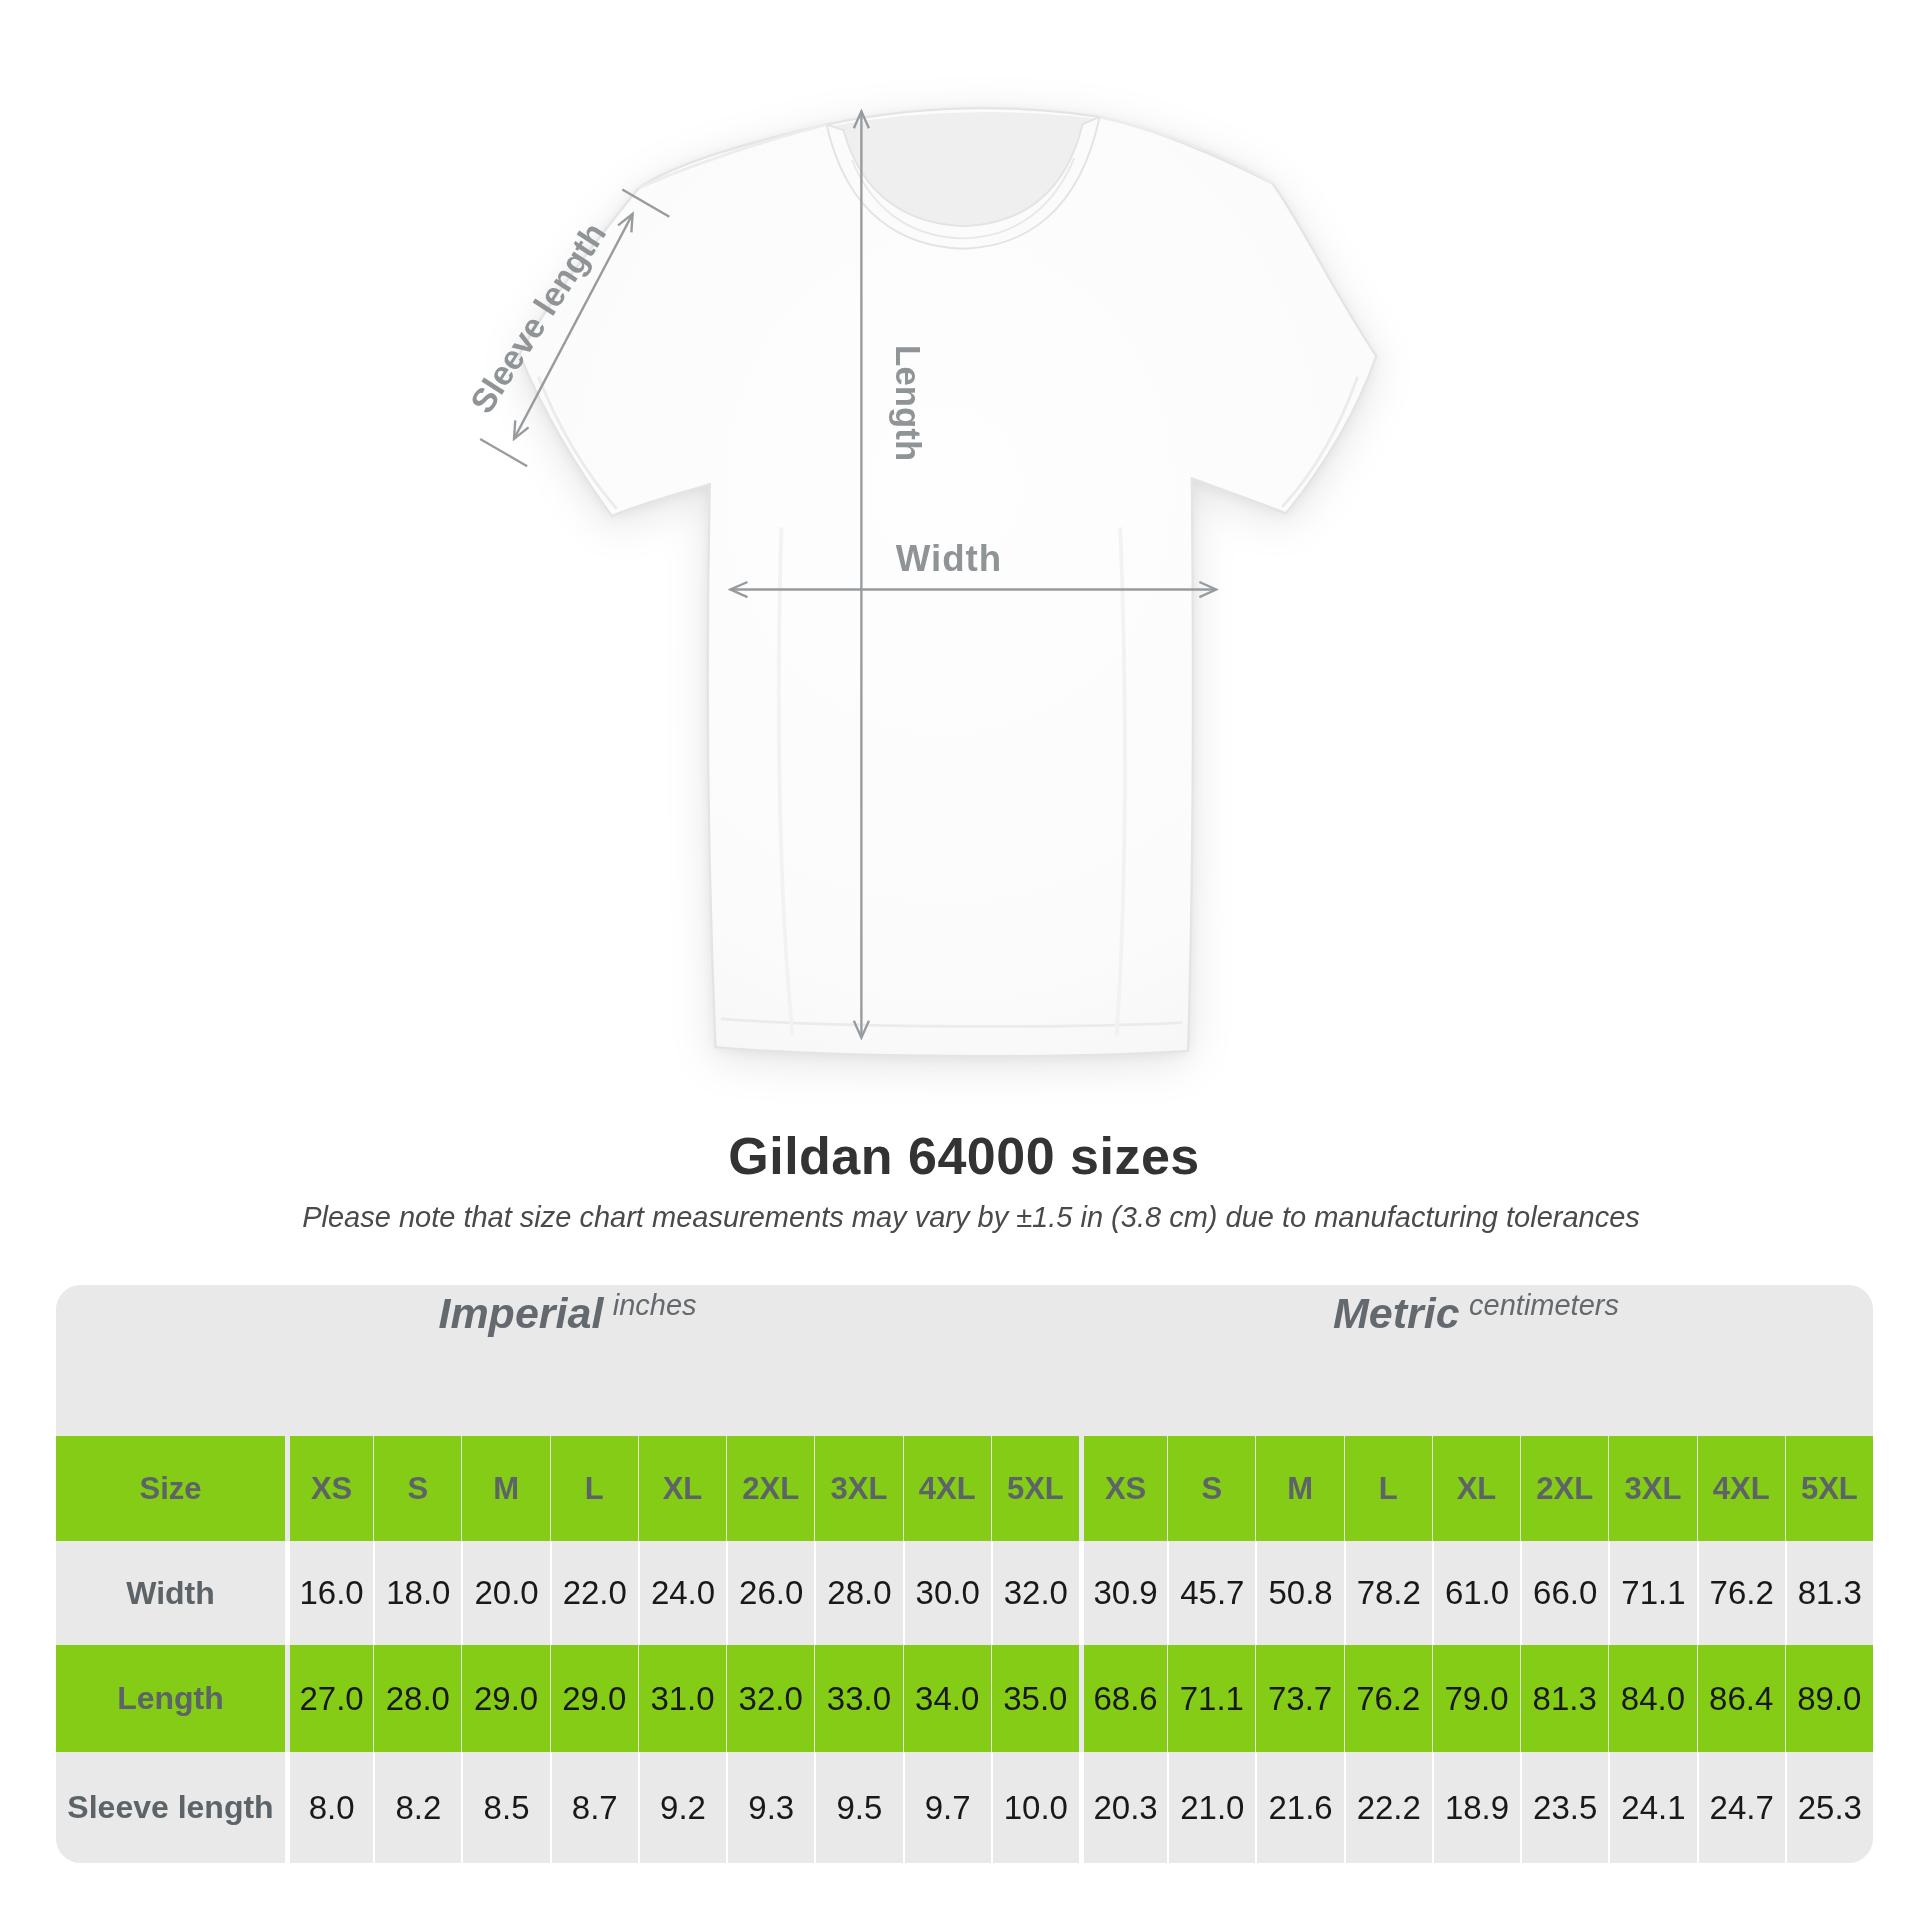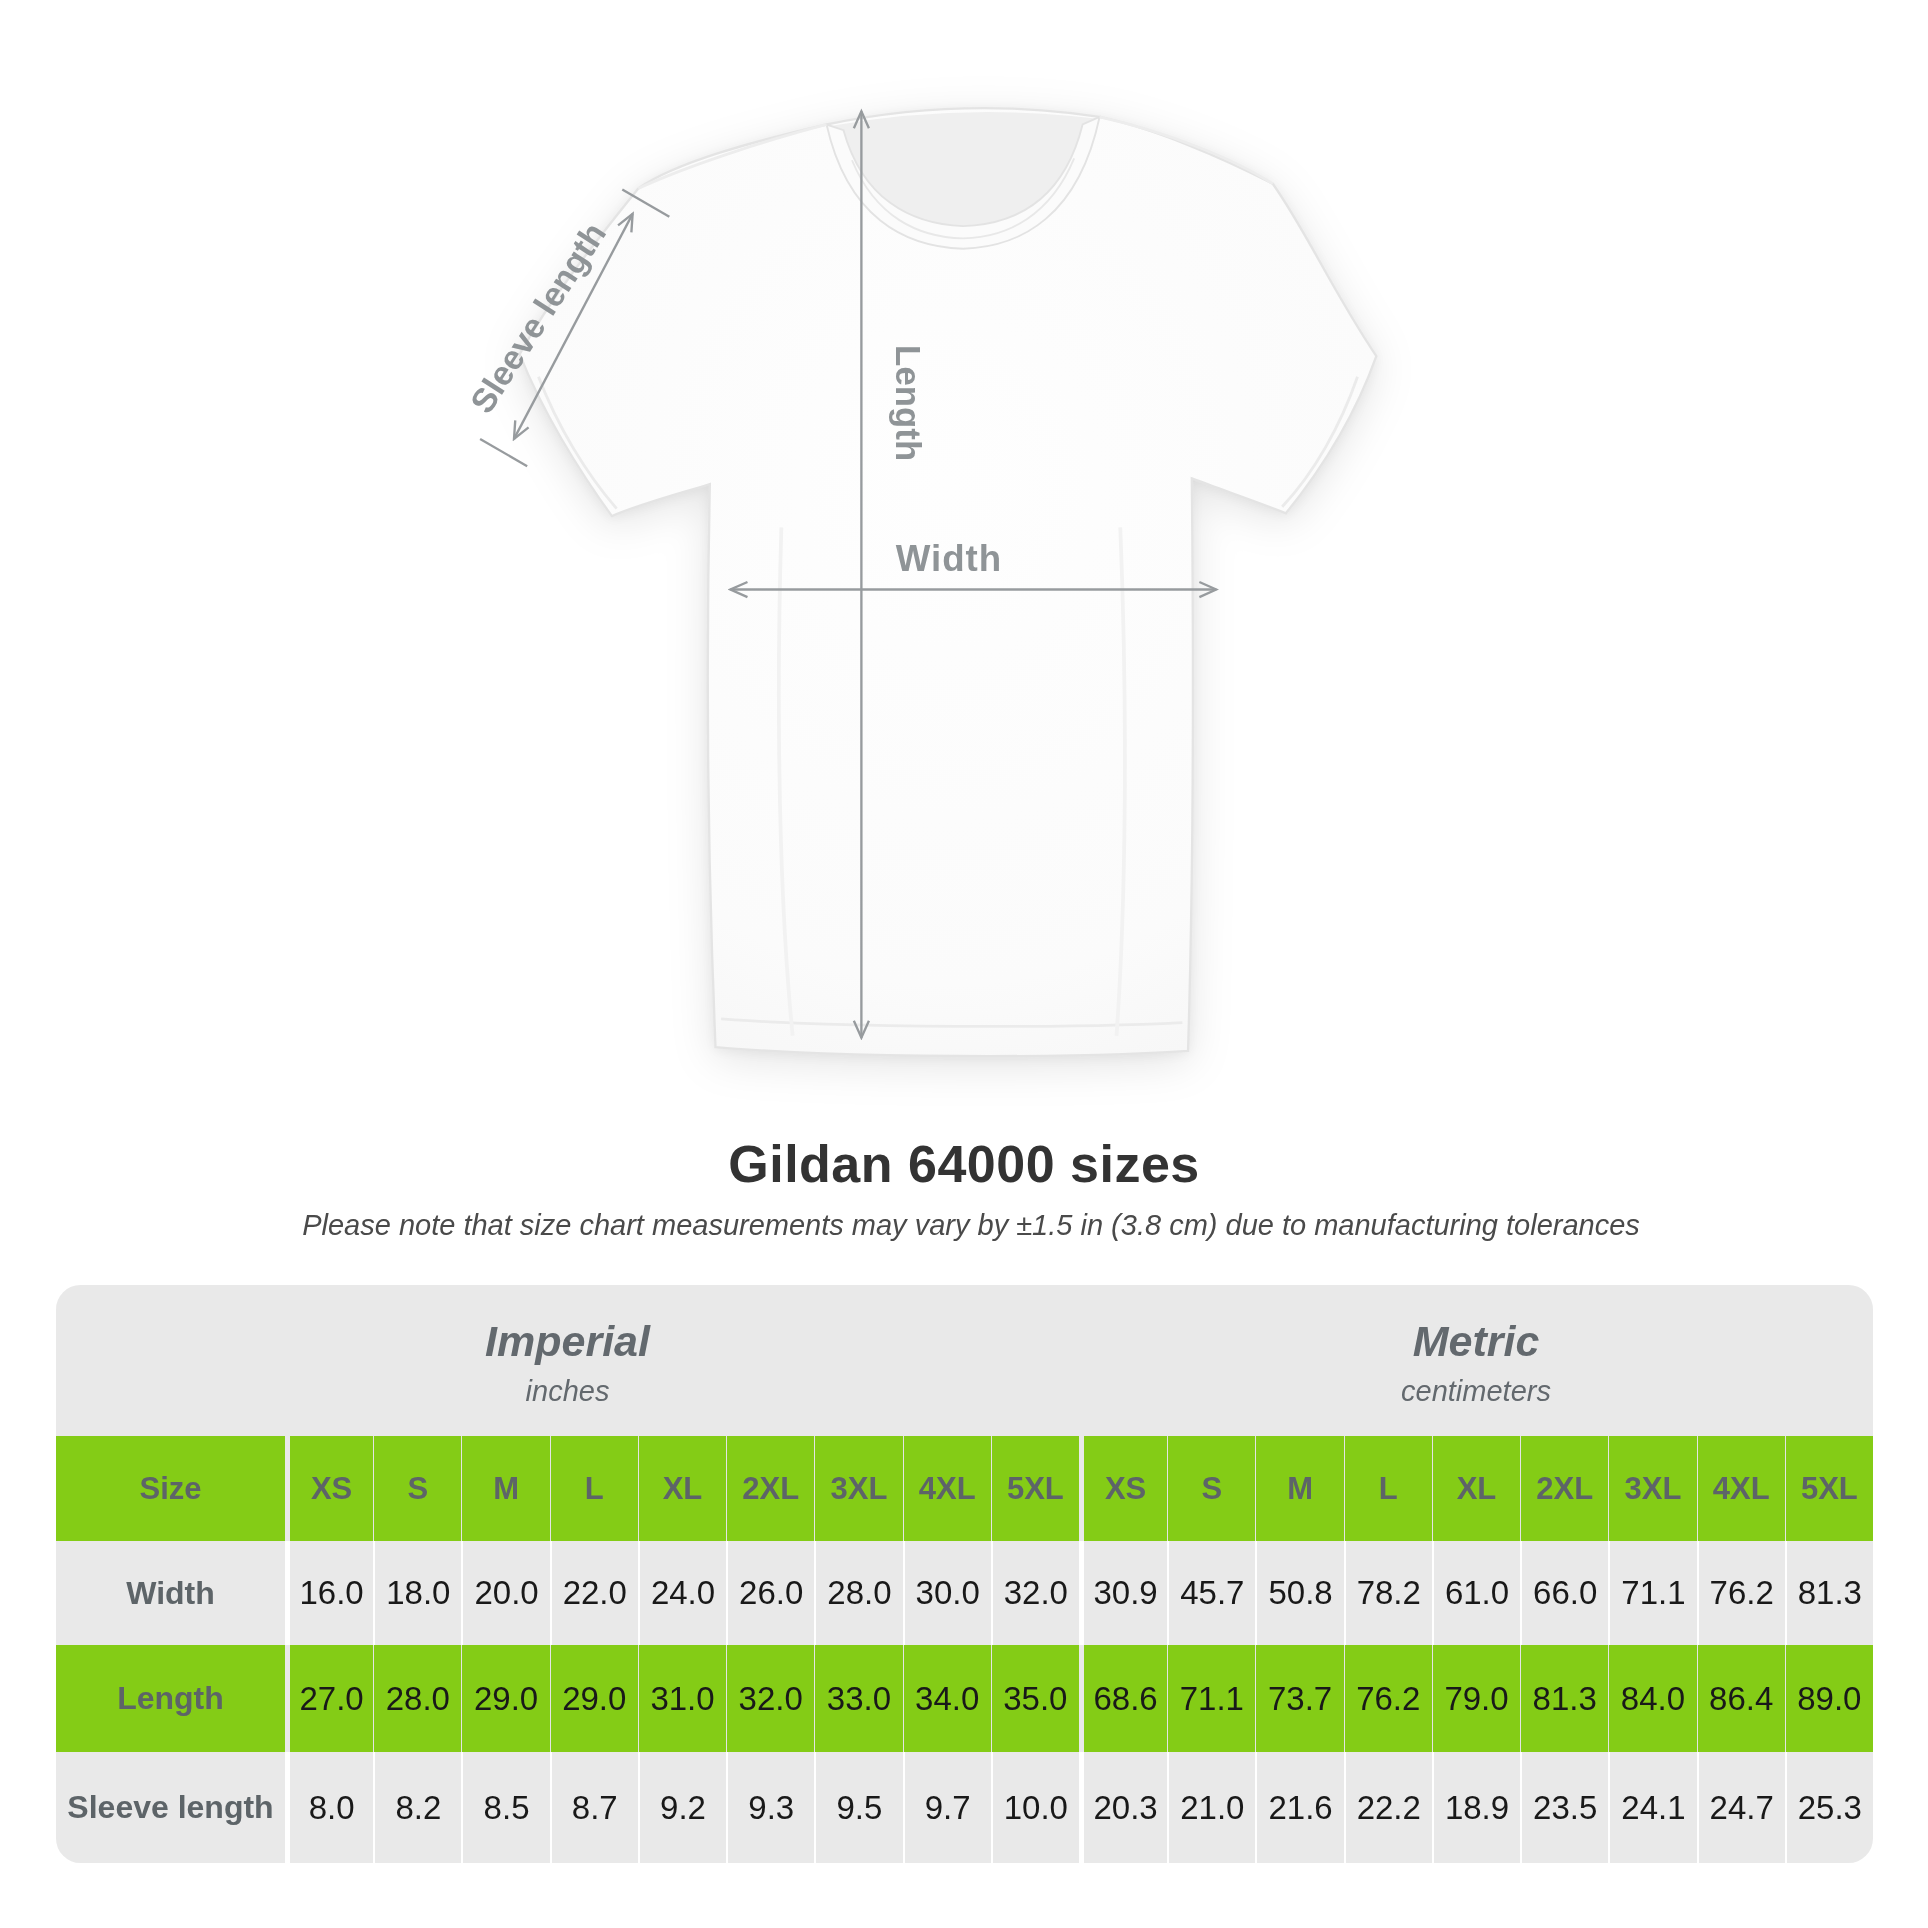--- a/index.html
+++ b/index.html
@@ -2,27 +2,27 @@
 <html style="font-size:15px"><head>
 <meta charset="utf-8">
 <style>
   html,body{margin:0;padding:0;background:#fff;}
   .page{position:relative;width:1928px;height:1928px;background:#fff;overflow:hidden;
         font-family:"Liberation Sans", sans-serif;}
   .diagram{position:absolute;top:0;left:0;}
   .shirt{filter:drop-shadow(0 10px 22px rgba(0,0,0,0.10)) drop-shadow(0 2px 6px rgba(0,0,0,0.05));}
   .dim-label{font-family:"Liberation Sans", sans-serif;font-weight:bold;fill:#8f9497;}
   .title-block{position:absolute;top:1126px;left:0;right:0;text-align:center;}
-  .title-block h1{margin:8px;font-size:52px;font-weight:bold;color:#333;letter-spacing:0.5px;}
+  .title-block h1{margin:0;font-size:52px;font-weight:bold;color:#333;letter-spacing:0.5px;}
   .title-block p{margin:15px 0 0 14px;font-size:29px;font-style:italic;color:#4a4a4a;}
   .size-table{position:absolute;top:1285px;left:56px;width:1817px;height:578px;
               border-radius:24.5px;overflow:hidden;background:#fff;}
   .trow{display:grid;grid-template-columns:229px repeat(18,1fr);}
   .band{height:151px;}
-  .band .group{background:#e9e9e9;display:flex;flex-direction:column;align-items:center;
+  .band .group{background:#e9e9e9;display:flex;flex-direction:row;align-items:flex-start;
                justify-content:center;gap:9.4px;padding-top:3.8px;}
   .band .g-imp{grid-column:1/11;}
   .band .g-met{grid-column:11/20;}
   .group-label{font-size:43px;font-weight:bold;font-style:italic;color:#63696e;}
   .group-unit{font-size:29px;font-style:italic;color:#63696e;}
   .sizes-row{height:105px;}
   .r0{height:104px;}
   .r1{height:107px;}
   .r2{height:111px;}
   .cell{display:flex;align-items:center;justify-content:center;}

